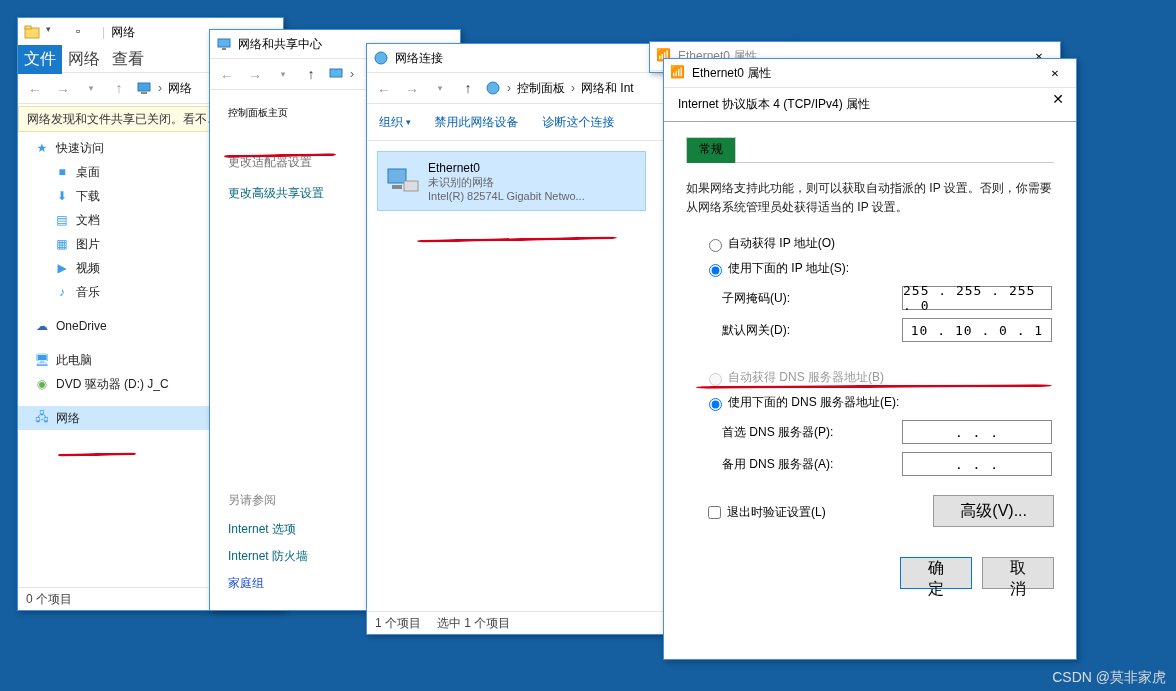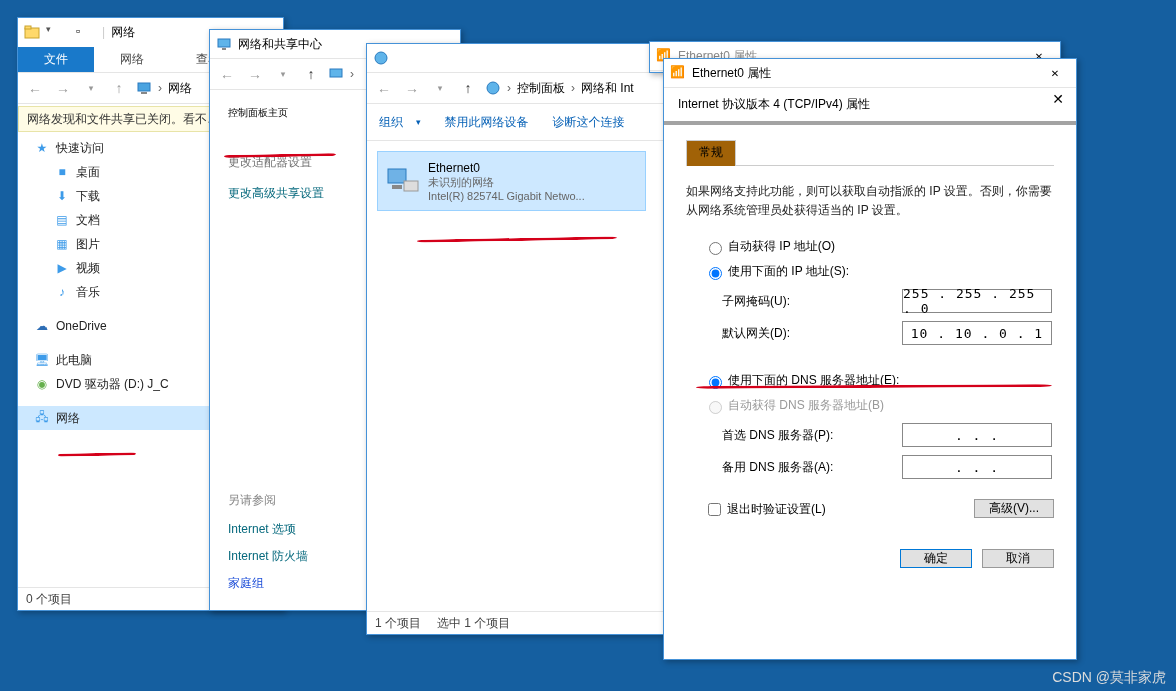--- a/index.html
+++ b/index.html
@@ -2,52 +2,52 @@
 <html><head>
 <meta charset="utf-8">
 <style>
 body{margin:0;width:1176px;height:691px;background:#155fa0;font-family:"Microsoft YaHei","Segoe UI",sans-serif;font-size:12px;color:#000;overflow:hidden;position:relative}
 .window{position:absolute;background:#fff;border:1px solid #4592d8;box-shadow:2px 2px 6px rgba(0,0,0,.3)}
 .title-bar{height:28px;background:#fff;display:flex;align-items:center;padding:0 6px;border-bottom:1px solid #e5e5e5}
 .title-bar .icon{width:16px;height:16px;margin-right:6px}
 .title-bar .title{flex:1;font-size:12px}
 .win-btn{width:30px;height:22px;display:flex;align-items:center;justify-content:center;font-size:10px}
 .ribbon{height:26px;display:flex;align-items:center}
-.ribbon-tab{padding:4px 26px;font-size:12px;color:#444}
+.ribbon-tab{padding:4px 6px;font-size:16px;color:#444}
 .ribbon-tab.file{background:#1979ca;color:#fff}
 .toolbar{height:30px;border-bottom:1px solid #e5e5e5;display:flex;align-items:center;padding:0 6px;gap:6px;font-size:12px}
 .nav-arrow{width:22px;height:22px;display:flex;align-items:center;justify-content:center;color:#999;font-size:14px}
 .nav-arrow.active{color:#333}
 .breadcrumb-sep{color:#666}
 .sidebar{position:absolute;left:0;top:0;width:200px;bottom:22px;border-right:1px solid #e5e5e5;padding-top:4px}
 .tree-item{display:flex;align-items:center;height:24px;padding-left:16px;font-size:12px;color:#222}
 .tree-item.child{padding-left:36px}
 .tree-item .ti-icon{width:16px;height:16px;margin-right:6px;display:inline-flex;align-items:center;justify-content:center}
 .tree-item.selected{background:#cce8ff}
 .pin{margin-left:auto;margin-right:10px;color:#888;font-size:11px}
 .status-bar{position:absolute;bottom:0;left:0;right:0;height:22px;border-top:1px solid #e5e5e5;display:flex;align-items:center;padding:0 8px;font-size:12px;color:#444}
 .yellow-bar{position:absolute;left:0;right:0;top:88px;height:24px;background:#fffce6;border:1px solid #e8e4a8;display:flex;align-items:center;padding:0 8px;font-size:12px;color:#333}
 .toolbar2{height:36px;border-bottom:1px solid #e5e5e5;display:flex;align-items:center;gap:24px;padding:0 12px;font-size:12px;color:#0560b6}
-.toolbar2 .drop{display:flex;align-items:center;gap:13px}
+.toolbar2 .drop{display:flex;align-items:center;gap:3px}
 .ethernet-card{margin:10px 0 0 10px;width:255px;height:50px;background:#cde8ff;border:1px solid #99d1ff;display:flex;align-items:center;padding:4px 6px;gap:8px}
 .ethernet-card .txt .l1{font-size:12px}
 .ethernet-card .txt .l2{font-size:11px;color:#666}
 .props-body{padding:14px 22px}
 .tab-strip{border-bottom:1px solid #ccc;height:26px;display:flex}
-.tab-strip .tab{border:1px solid #ccc;border-bottom:none;padding:3px 12px;background:#a16207;font-size:12px;position:relative;top:1px}
+.tab-strip .tab{border:1px solid #ccc;border-bottom:none;padding:3px 12px;background:#15803d;font-size:12px;position:relative;top:1px}
 .desc{font-size:12px;color:#222;margin:16px 0 18px 0;line-height:1.6}
 .radio-row{display:flex;align-items:center;font-size:12px;margin:8px 0 8px 18px}
 .radio-row input{margin-right:6px}
 .radio-row.disabled{color:#999}
 .field-row{display:flex;align-items:center;margin:6px 0 6px 36px;height:26px}
 .field-row .fl{width:180px;font-size:12px}
 .ip-box{width:148px;height:22px;border:1px solid #888;display:flex;align-items:center;justify-content:center;font-family:monospace;font-size:13px;letter-spacing:1px}
 .chk-row{display:flex;align-items:center;font-size:12px;margin:20px 0 0 18px}
 .chk-row input{margin-right:6px}
-.adv-btn,.okcancel button{height:19px;border:1px solid #999;background:#e1e1e1;font-size:12px;padding:0 14px}
+.adv-btn,.okcancel button{height:32px;border:1px solid #999;background:#e1e1e1;font-size:16px;padding:0 26px}
 .adv-btn{float:right;margin:-2px 0 0 0}
 .okcancel{display:flex;gap:10px;justify-content:flex-end;margin-top:30px}
 .ink{position:absolute;border-bottom:3px solid #d4001a;border-radius:50%/10px;transform:rotate(-1deg)}
 .watermark{position:absolute;right:10px;bottom:4px;color:#dcdcdc;font-size:14px}
 svg{display:block}
 </style>
 </head>
 <body>
 
 <div class="window" style="left:17px;top:17px;width:265px;height:592px">
@@ -182,20 +182,21 @@
   </div>
 </div>
 
 <div class="window" style="left:366px;top:43px;width:430px;height:590px">
   <div class="title-bar">
     <span class="icon">
         <svg width="16" height="16">
           <circle cx="8" cy="8" r="6" fill="#5fb4ea" stroke="#2a7bbf"></circle>
         </svg>
       </span>
+    <span class="title">网络连接</span>
   </div>
   <div class="toolbar">
     <div class="nav-arrow">←</div>
     <div class="nav-arrow">→</div>
     <div class="nav-arrow" style="font-size:9px">▾</div>
     <div class="nav-arrow active">↑</div>
     <span class="icon">
         <svg width="16" height="16">
           <circle cx="8" cy="8" r="6" fill="#5fb4ea" stroke="#2a7bbf"></circle>
         </svg>
@@ -242,21 +243,21 @@
     <span class="win-btn">✕</span>
   </div>
 </div>
 
 <div class="window" style="left:663px;top:58px;width:412px;height:600px">
   <div class="title-bar">
     <span class="icon" style="color:#4a7eb5">📶</span>
     <span class="title">Ethernet0 属性</span>
     <span class="win-btn">✕</span>
   </div>
-  <div style="border-bottom:4px solid #a3a3a3;padding:8px 14px;font-size:12px">Internet 协议版本 4 (TCP/IPv4) 属性</div>
+  <div style="border-bottom:1px solid #a3a3a3;padding:8px 14px;font-size:12px">Internet 协议版本 4 (TCP/IPv4) 属性</div>
   <div class="props-body">
     <div class="tab-strip">
       <div class="tab">常规</div>
     </div>
     <div class="desc">如果网络支持此功能，则可以获取自动指派的 IP 设置。否则，你需要从网络系统管理员处获得适当的 IP 设置。</div>
 
     <div class="radio-row">
         <input type="radio" name="ip" style="">
         <span>自动获得 IP 地址(O)</span>
       </div>
@@ -268,27 +269,27 @@
         <span class="fl">子网掩码(U):</span>
         <div class="ip-box">255 . 255 . 255 .  0</div>
       </div>
     <div class="field-row">
         <span class="fl">默认网关(D):</span>
         <div class="ip-box">10 . 10 .  0 .  1</div>
       </div>
     <div class="ink" style="left:32px;top:326px;width:356px;border-bottom-width:3px;transform:rotate(-.3deg)"></div>
 
     <div style="height:12px"></div>
+    <div class="radio-row disabled">
+        <input type="radio" name="dns" disabled="" style="">
+        <span>自动获得 DNS 服务器地址(B)</span>
+      </div>
     <div class="radio-row">
         <input type="radio" name="dns" checked="" style="">
         <span>使用下面的 DNS 服务器地址(E):</span>
-      </div>
-    <div class="radio-row disabled">
-        <input type="radio" name="dns" disabled="" style="">
-        <span>自动获得 DNS 服务器地址(B)</span>
       </div>
     <div class="field-row">
         <span class="fl">首选 DNS 服务器(P):</span>
         <div class="ip-box">.       .       .</div>
       </div>
     <div class="field-row">
         <span class="fl">备用 DNS 服务器(A):</span>
         <div class="ip-box">.       .       .</div>
       </div>
 

